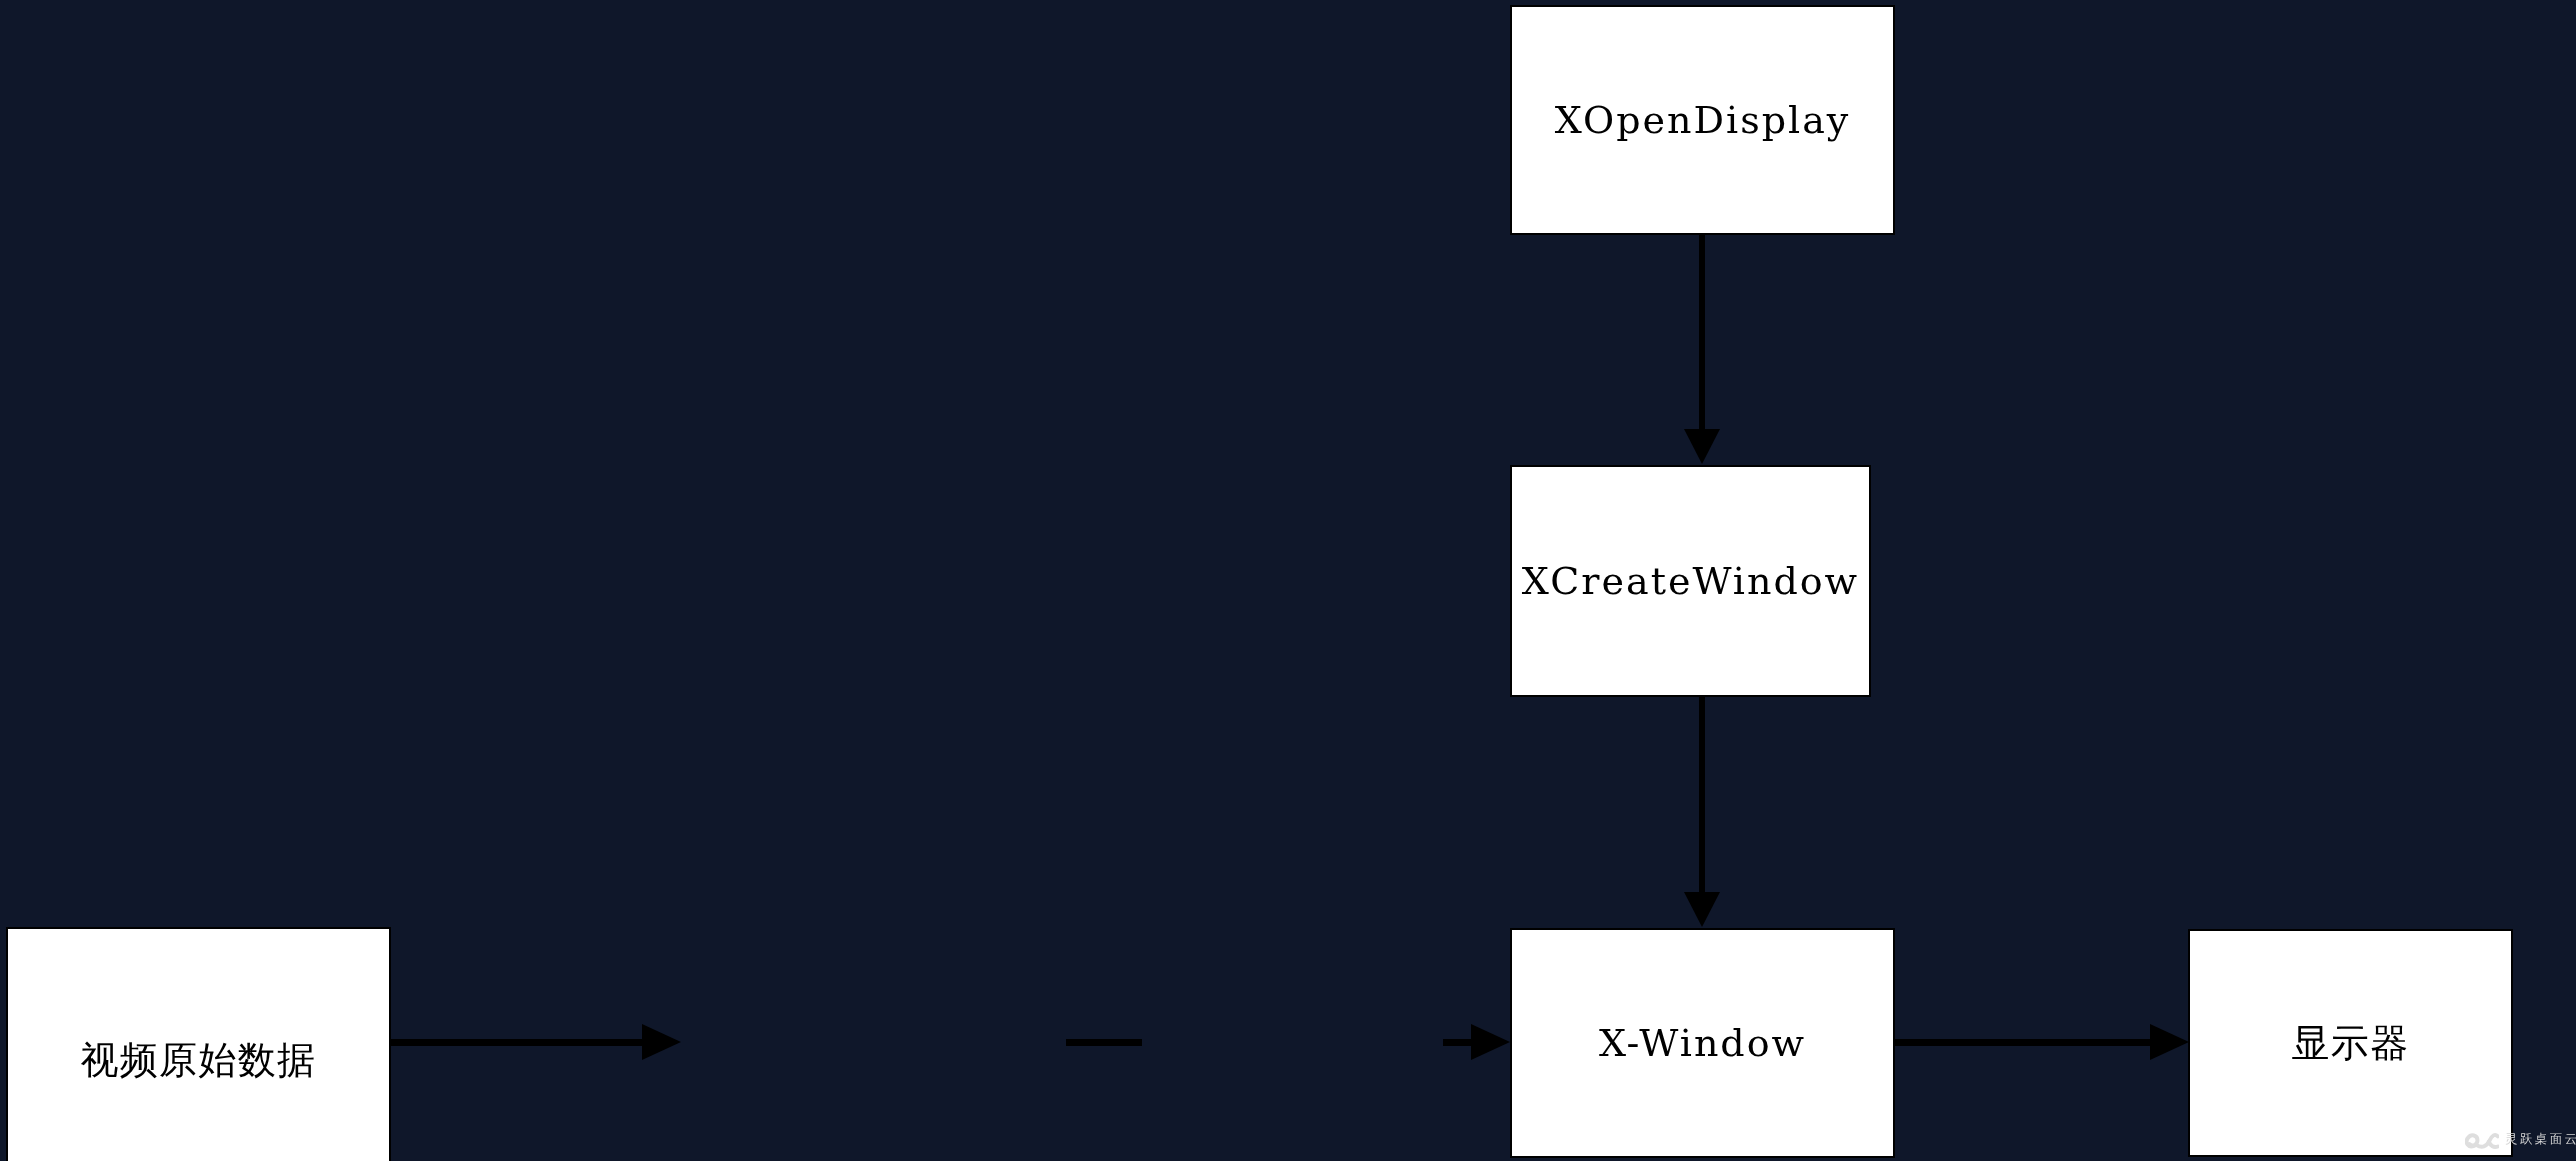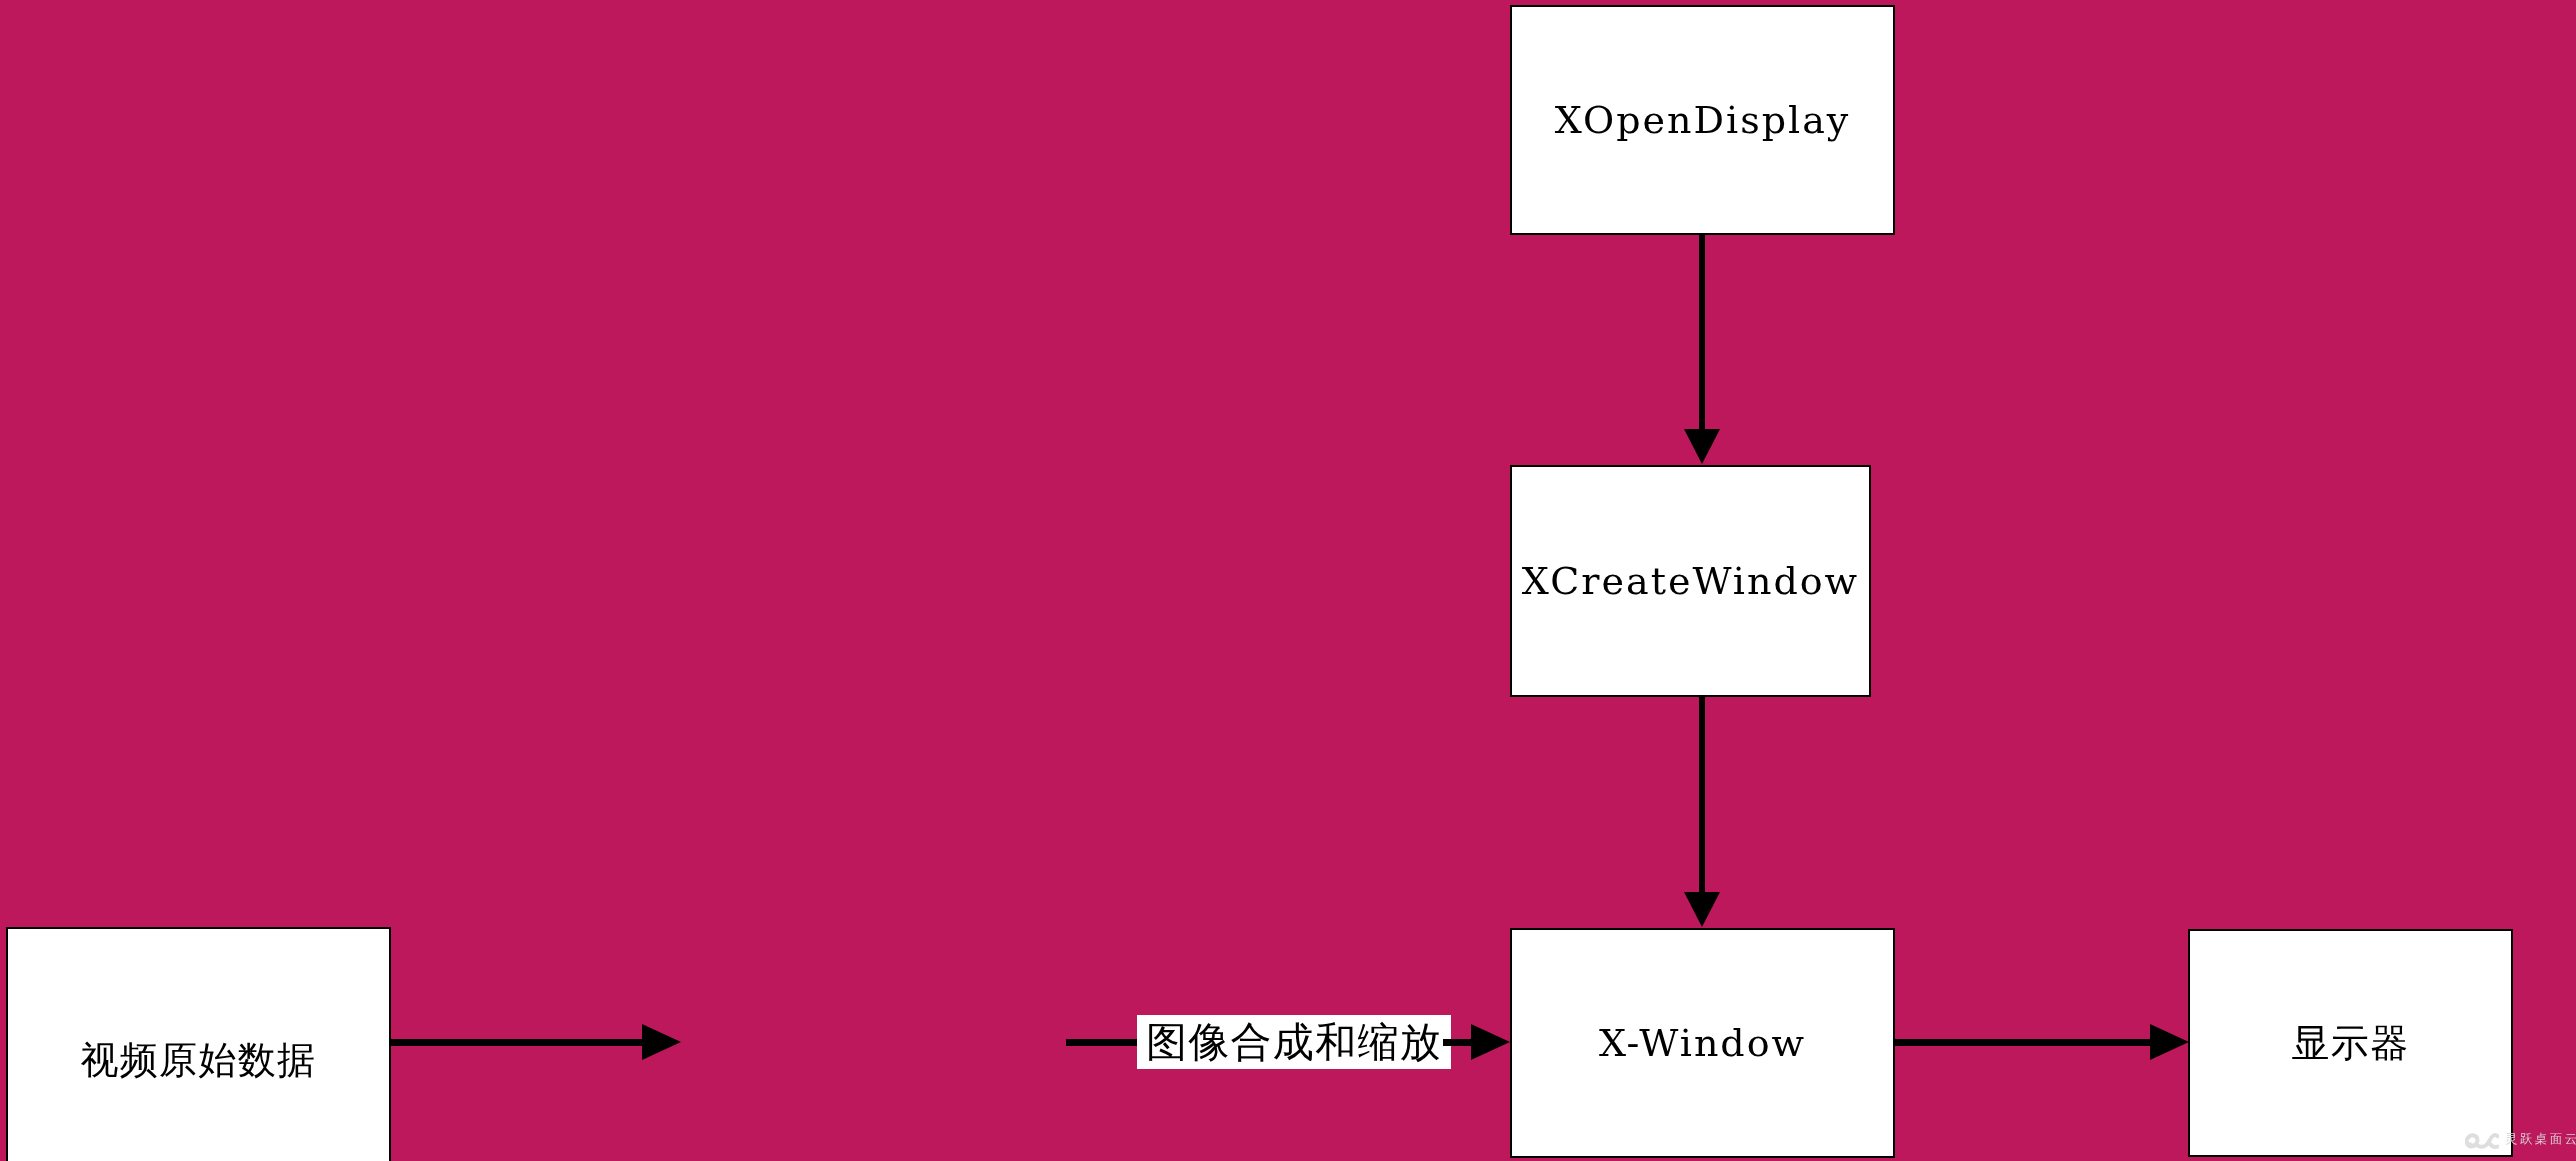--- a/index.html
+++ b/index.html
@@ -4,21 +4,21 @@
 <style>
   html, body {
     margin: 0;
     padding: 0;
     background: #ffffff;
   }
   .canvas {
     position: relative;
     width: 2576px;
     height: 1161px;
-    background: #be185d;
+    background: #0f172a;
     font-family: "DejaVu Serif", "Liberation Serif", serif;
     color: #000000;
     overflow: hidden;
   }
   .node {
     position: absolute;
     box-sizing: border-box;
     border: 2px solid #000000;
     background: #ffffff;
     display: flex;
@@ -131,21 +131,20 @@
   <div class="stem-v e1-stem"></div>
   <div class="head-down e1-head"></div>
 
   <div class="stem-v e2-stem"></div>
   <div class="head-down e2-head"></div>
 
   <div class="stem-h e3-stem"></div>
   <div class="head-right e3-head"></div>
 
   <div class="stem-h e4-stem-a"></div>
-  <div class="e4-label">图像合成和缩放</div>
   <div class="stem-h e4-stem-b"></div>
   <div class="head-right e4-head"></div>
 
   <div class="stem-h e5-stem"></div>
   <div class="head-right e5-head"></div>
 
   <div class="watermark">
     <span>
       <svg width="34" height="26" viewBox="0 0 60 46" aria-hidden="true">
         <path d="M16 37 C 6 41 -1 31 5 23 C 11 15 22 18 22 27 C 22 35 13 39 8 34

